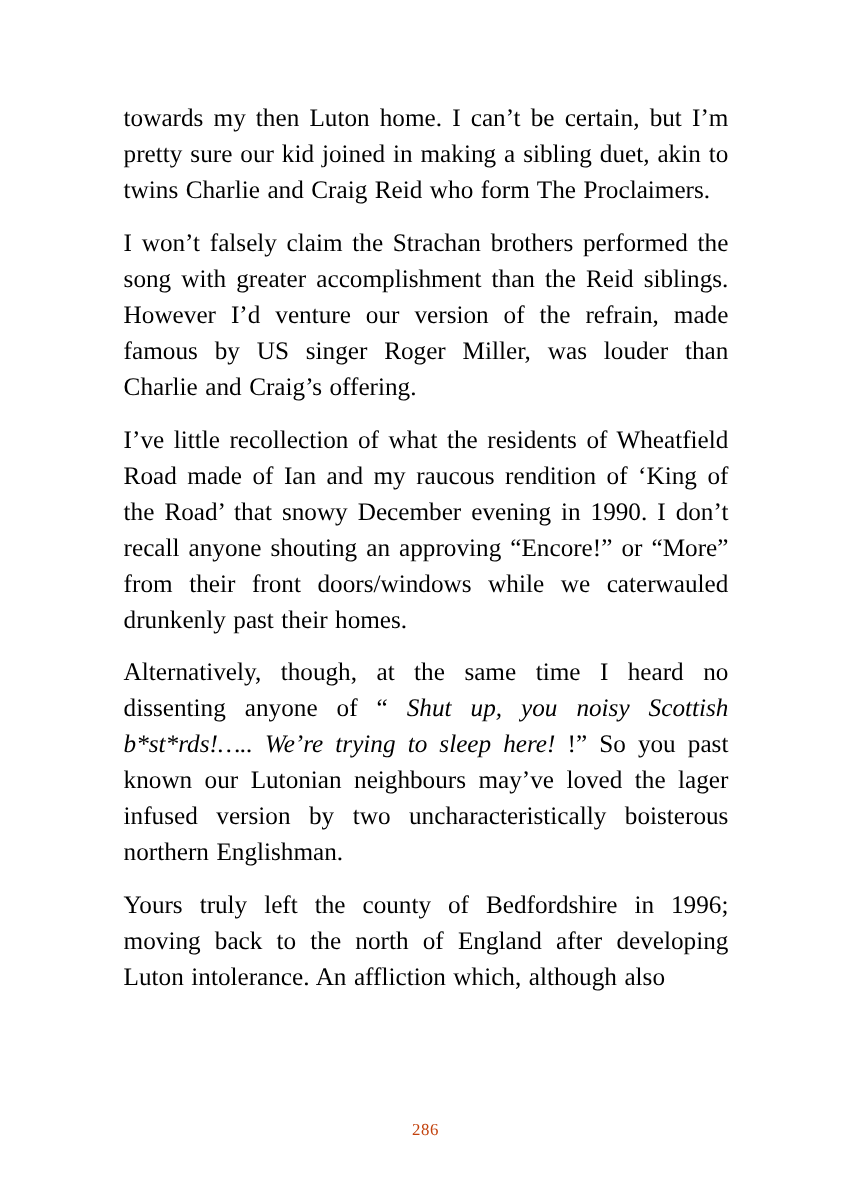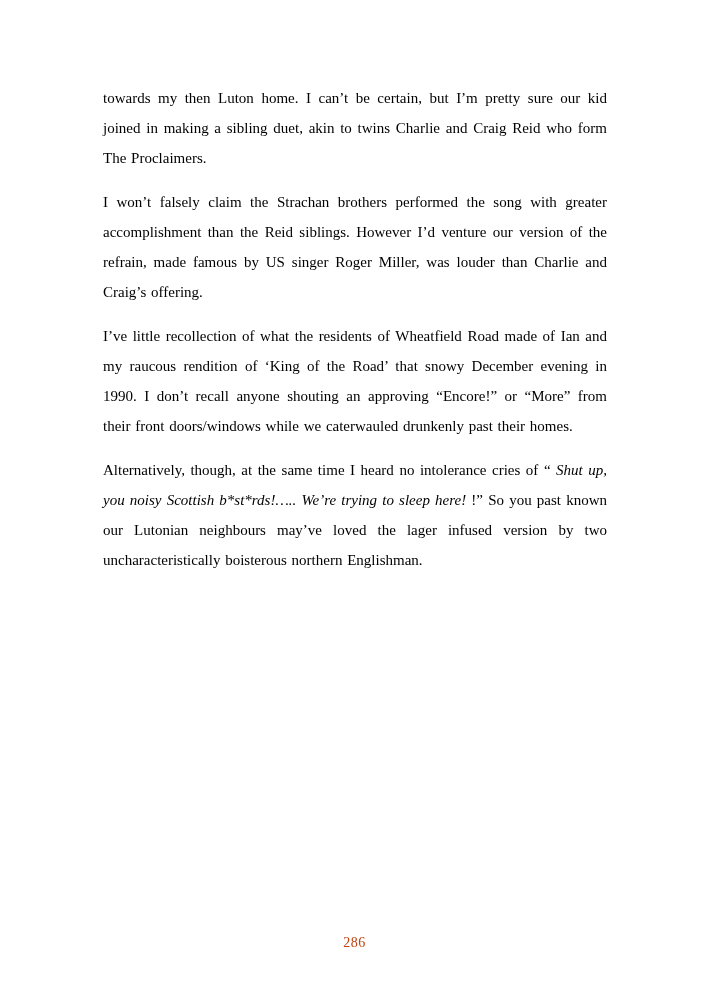--- a/index.html
+++ b/index.html
@@ -16,21 +16,21 @@
     color: #000000;
   }
   .page-text {
     position: absolute;
     top: 83px;
     left: 103px;
     width: 504px;
   }
   .page-text p {
     margin: 0 0 14px 0;
-    font-size: 15px;
+    font-size: 21px;
     line-height: 30px;
     text-align: justify;
     text-justify: inter-word;
     word-spacing: 1px;
   }
   .page-text p span.italic {
     font-style: italic;
   }
   .page-footer {
     position: absolute;
@@ -46,19 +46,20 @@
   }
 </style>
 </head>
 <body>
 
 <main class="page-text">
   <div id="paragraphs">
       <p><span>towards my then Luton home. I can’t be certain, but I’m pretty sure our kid joined in making a sibling duet, akin to twins Charlie and Craig Reid who form The Proclaimers.</span></p>
       <p><span>I won’t falsely claim the Strachan brothers performed the song with greater accomplishment than the Reid siblings. However I’d venture our version of the refrain, made famous by US singer Roger Miller, was louder than Charlie and Craig’s offering.</span></p>
       <p><span>I’ve little recollection of what the residents of Wheatfield Road made of Ian and my raucous rendition of ‘King of the Road’ that snowy December evening in 1990. I don’t recall anyone shouting an approving “Encore!” or “More” from their front doors/windows while we caterwauled drunkenly past their homes.</span></p>
-      <p><span>Alternatively, though, at the same time I heard no intolerance cries of “ </span><span class="italic">Shut up, you noisy Scottish b*st*rds!….. We’re trying to sleep here!</span><span> !” So you past known our Lutonian neighbours may’ve loved the lager infused version by two uncharacteristically boisterous northern Englishman.</span></p>
+      <p><span>Alternatively, though, at the same time I heard no dissenting anyone of “ </span><span class="italic">Shut up, you noisy Scottish b*st*rds!….. We’re trying to sleep here!</span><span> !” So you past known our Lutonian neighbours may’ve loved the lager infused version by two uncharacteristically boisterous northern Englishman.</span></p>
+      <p><span>Yours truly left the county of Bedfordshire in 1996; moving back to the north of England after developing Luton intolerance. An affliction which, although also</span></p>
     </div>
 </main>
 
 <footer class="page-footer">
   <span>286</span>
 </footer>
 
 </body></html>

